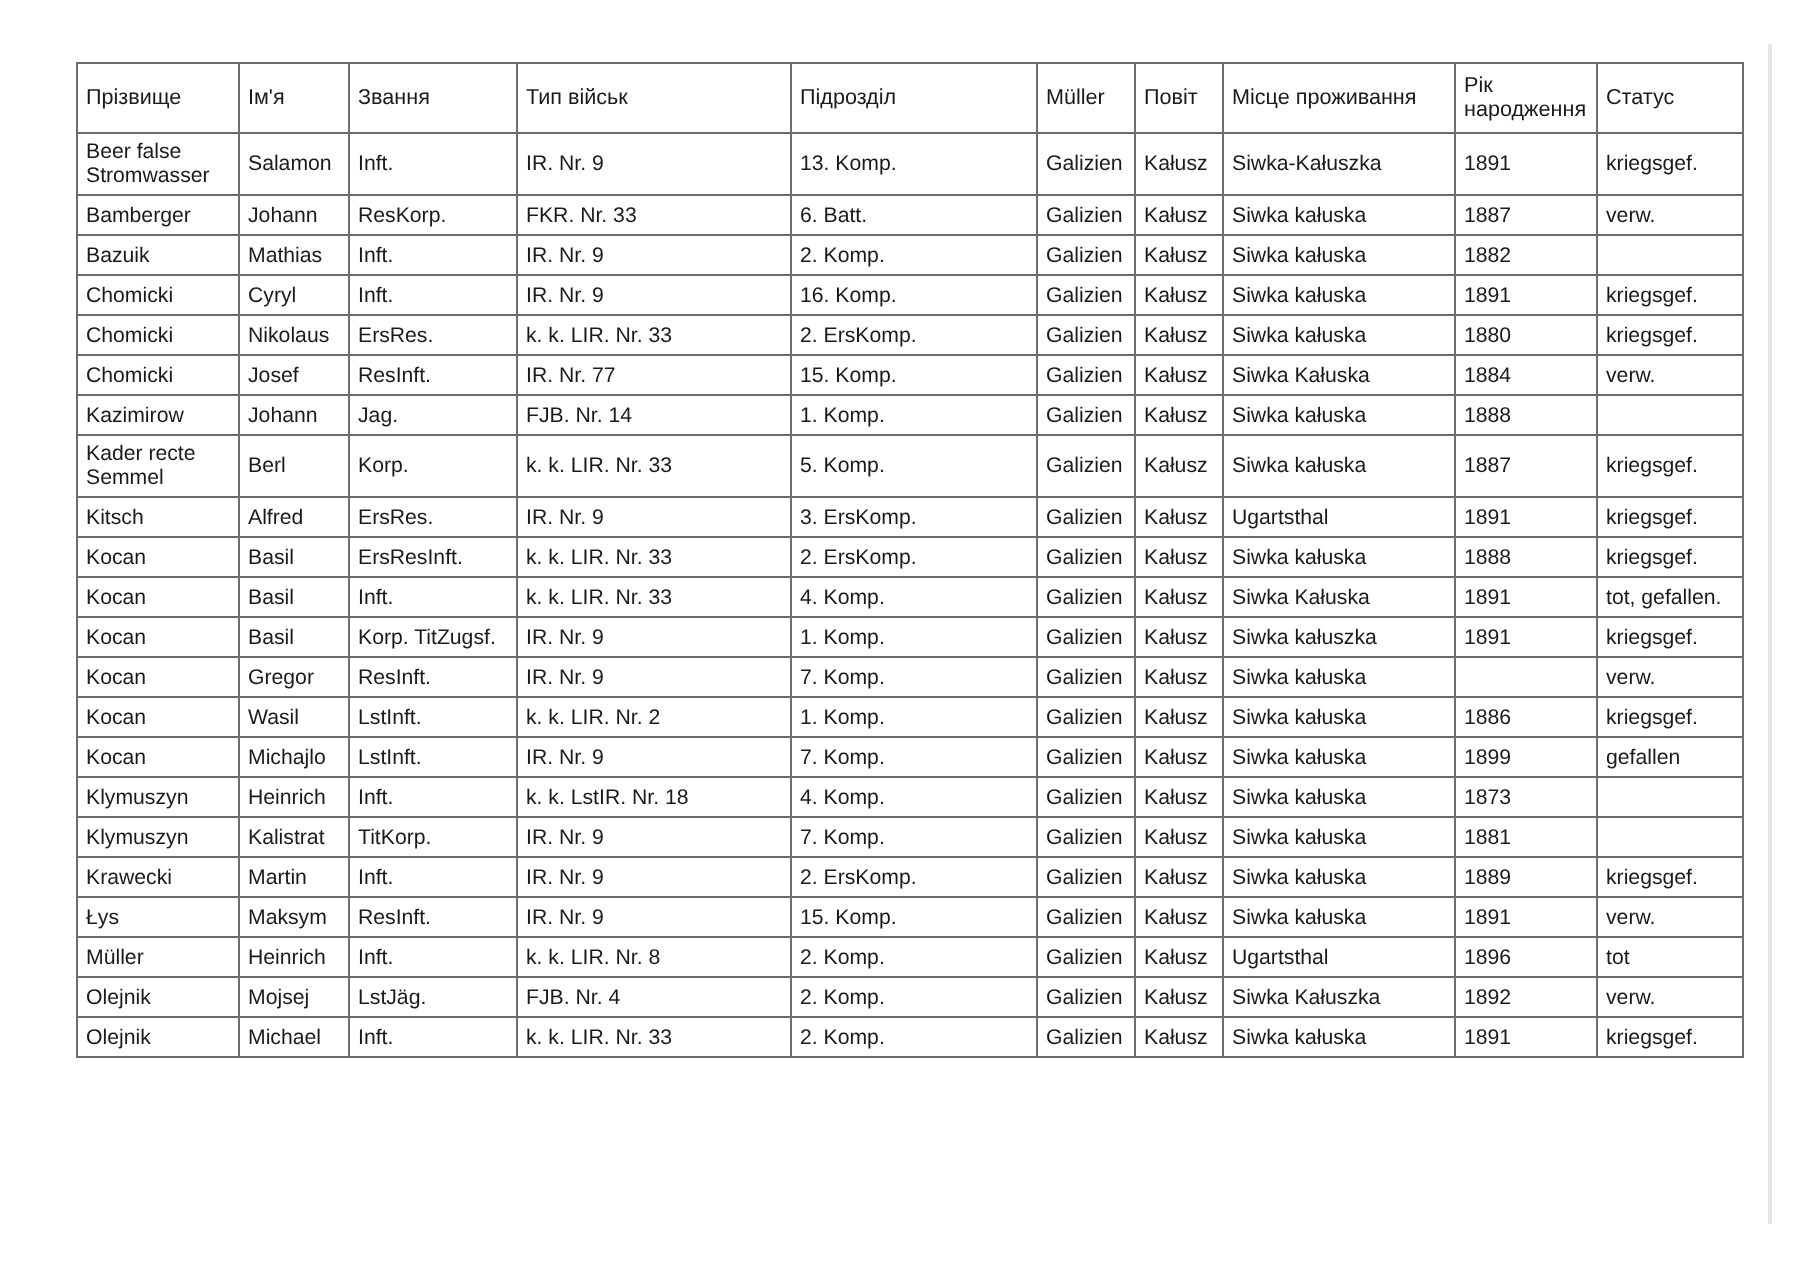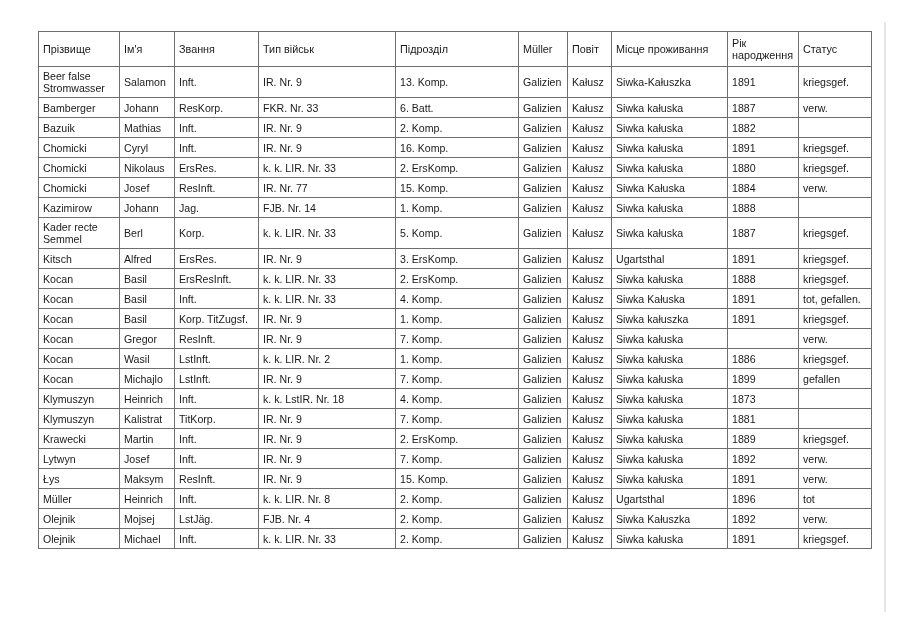--- a/index.html
+++ b/index.html
@@ -259,32 +259,20 @@
         <td>Inft.</td>
         <td>IR. Nr. 9</td>
         <td>2. ErsKomp.</td>
         <td>Galizien</td>
         <td>Kałusz</td>
         <td>Siwka kałuska</td>
         <td>1889</td>
         <td>kriegsgef.</td>
       </tr>
       <tr>
-        <td class="wrap">Lytwyn</td>
-        <td>Josef</td>
-        <td>Inft.</td>
-        <td>IR. Nr. 9</td>
-        <td>7. Komp.</td>
-        <td>Galizien</td>
-        <td>Kałusz</td>
-        <td>Siwka kałuska</td>
-        <td>1892</td>
-        <td>verw.</td>
-      </tr>
-      <tr>
         <td class="wrap">Łys</td>
         <td>Maksym</td>
         <td>ResInft.</td>
         <td>IR. Nr. 9</td>
         <td>15. Komp.</td>
         <td>Galizien</td>
         <td>Kałusz</td>
         <td>Siwka kałuska</td>
         <td>1891</td>
         <td>verw.</td>

